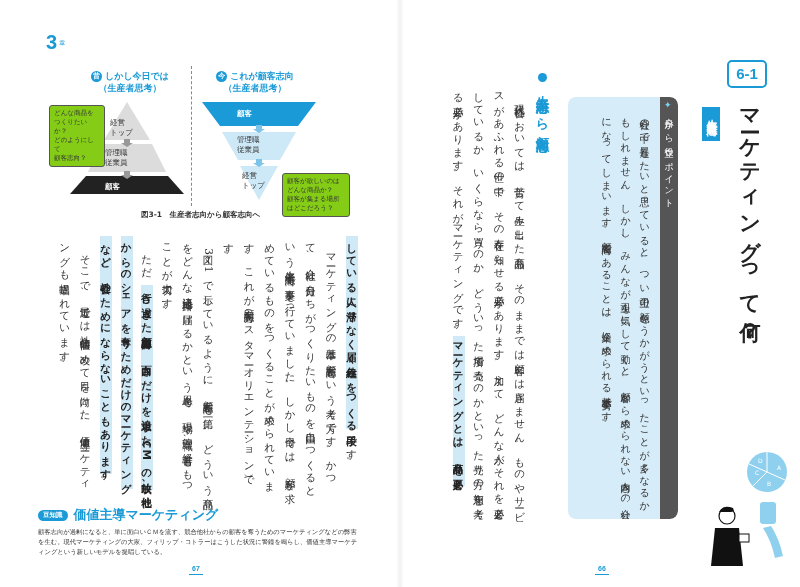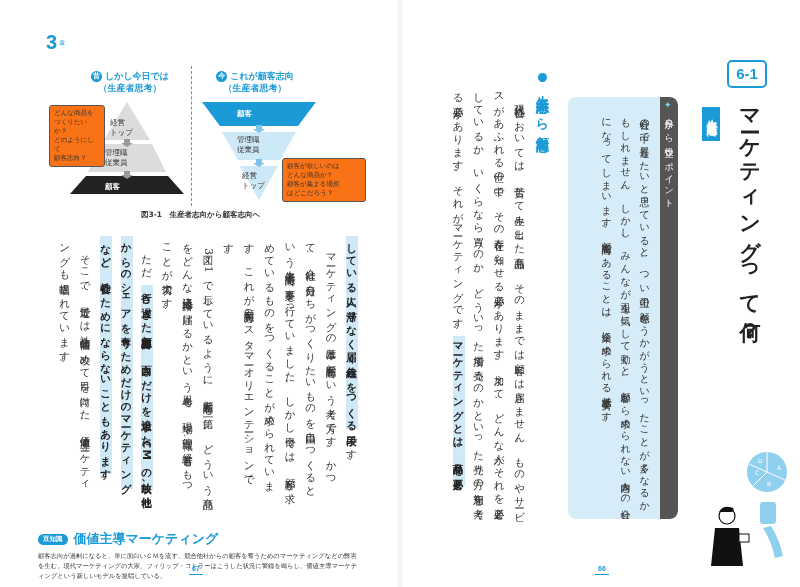--- a/index.html
+++ b/index.html
@@ -21,32 +21,32 @@
   
   .fig-divider { position: absolute; left: 191px; top: 66px; height: 140px; border-left: 1px dashed #888; }
   .fig-head { position: absolute; text-align: center; color: #1a9ad6; font-weight: bold; font-size: 9px; line-height: 12px; }
   .fig-head .badge { display: inline-block; width: 11px; height: 11px; border-radius: 50%; background: #1a9ad6; color: #fff; font-size: 7px; line-height: 11px; text-align: center; margin-right: 3px; vertical-align: middle; }
   .fig-left-head { left: 80px; top: 70px; width: 100px; }
   .fig-right-head { left: 205px; top: 70px; width: 100px; }
 
   .pyr { position: absolute; }
   .layer-label { position: absolute; width: 100%; text-align: left; font-size: 7.5px; line-height: 10px; }
 
-  .bubble { position: absolute; border: 1px solid #555; border-radius: 3px; background: #f97316; font-size: 6.5px; line-height: 9px; padding: 3px 4px; color: #333; }
+  .bubble { position: absolute; border: 1px solid #555; border-radius: 3px; background: #84cc16; font-size: 6.5px; line-height: 9px; padding: 3px 4px; color: #333; }
 
   .fig-caption { position: absolute; left: 141px; top: 210px; font-size: 7.5px; font-weight: bold; color: #333; }
 
   
   .vtext { position: absolute; writing-mode: vertical-rl; font-family: "DejaVu Serif", serif; font-size: 10.5px; line-height: 20.5px; color: #333; letter-spacing: 1.2px; }
   .vtext p { text-indent: 0; }
   .hl { background: #cfe9f7; font-family: "DejaVu Sans", sans-serif; font-weight: bold; color: #222; }
 
   
   .trivia { position: absolute; left: 38px; top: 506px; width: 320px; }
-  .trivia-head { display: flex; align-items: center; margin-top: 24px; }
+  .trivia-head { display: flex; align-items: center; }
   .trivia-badge { background: #1a9ad6; color: #fff; font-size: 6.5px; font-weight: bold; border-radius: 6px; padding: 1px 5px; }
   .trivia-title { color: #1a9ad6; font-size: 13px; font-weight: bold; margin-left: 6px; }
   .trivia-body { font-size: 6.3px; line-height: 10px; color: #333; margin-top: 3px; }
 
   .pagenum { position: absolute; font-family: "Liberation Sans", sans-serif; font-size: 7px; font-weight: bold; color: #1a9ad6; border-bottom: 1px solid #1a9ad6; padding: 0 3px 2px; }
 
   
   .sec-badge { position: absolute; left: 727px; top: 60px; width: 40px; height: 28px; border: 2px solid #1a9ad6; border-radius: 5px; background: #fff; text-align: center; font-family: "Liberation Sans", sans-serif; font-weight: bold; font-size: 15px; color: #1a9ad6; line-height: 24px; }
   .sec-title { position: absolute; left: 737px; top: 95px; writing-mode: vertical-rl; font-size: 21px; font-weight: bold; color: #222; letter-spacing: 2px; line-height: 26px; }
   .sec-sub { position: absolute; left: 702px; top: 107px; writing-mode: vertical-rl; font-size: 11px; font-weight: bold; color: #fff; background: #1a9ad6; padding: 3px 1px; letter-spacing: 1.5px; line-height: 16px; }
@@ -114,21 +114,21 @@
   <polygon points="53,27 65,27 59,31" fill="#7cc4e8"></polygon>
   <rect x="56" y="57" width="6" height="5" fill="#7cc4e8"></rect>
   <polygon points="53,61 65,61 59,65" fill="#7cc4e8"></polygon>
 </svg>
 <div class="layer-label" style="position:absolute;left:237px;top:109px;width:44px;color:#fff;font-weight:bold">顧客</div>
 <div class="layer-label" style="position:absolute;left:237px;top:135px;width:44px;white-space:pre-line">管理職
 従業員</div>
 <div class="layer-label" style="position:absolute;left:242px;top:171px;width:34px;white-space:pre-line">経営
 トップ</div>
 
-<div class="bubble" style="left:282px;top:158px;width:84px">
+<div class="bubble" style="left:282px;top:173px;width:68px">
   <div>顧客が欲しいのは</div>
   <div>どんな商品か？</div>
   <div>顧客が集まる場所</div>
   <div>はどこだろう？</div>
 </div>
 
 <div class="fig-caption">図3-1　生産者志向から顧客志向へ</div>
 
 <div class="vtext" style="left:62px;top:236px;width:300px;height:260px">
   <p><span class="hl">している人に滞りなく届く仕組みをつくる手段</span><span>です。</span></p>

